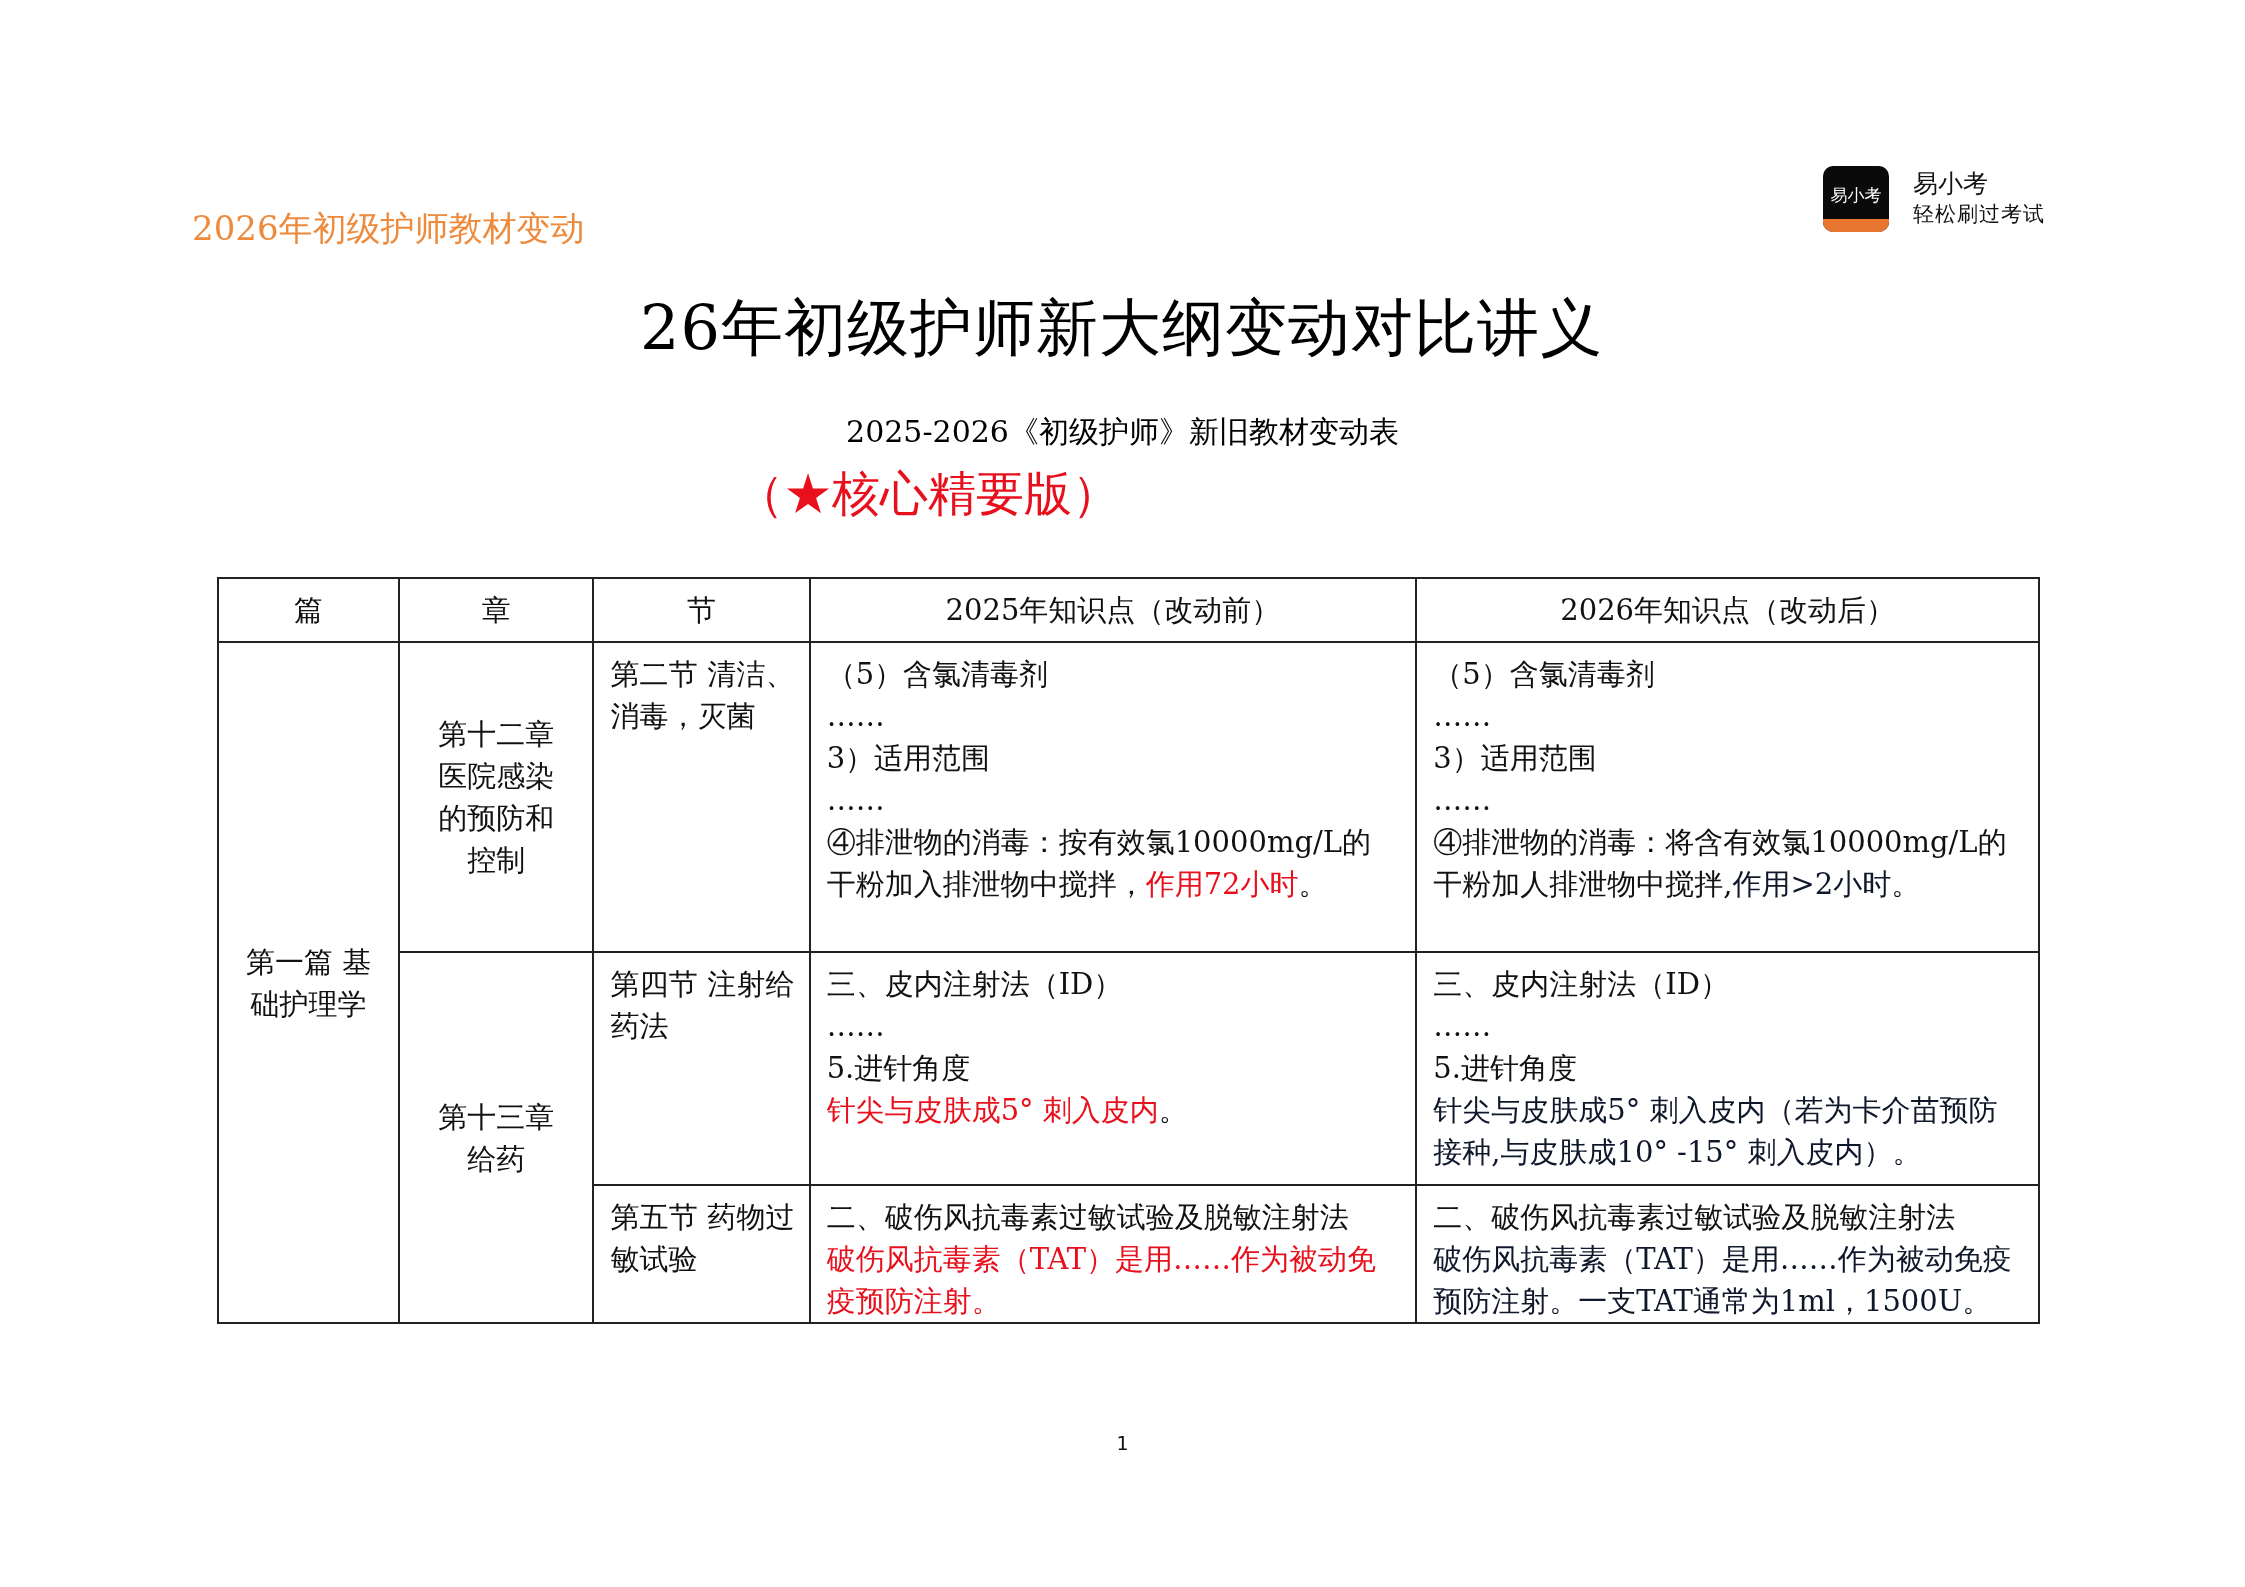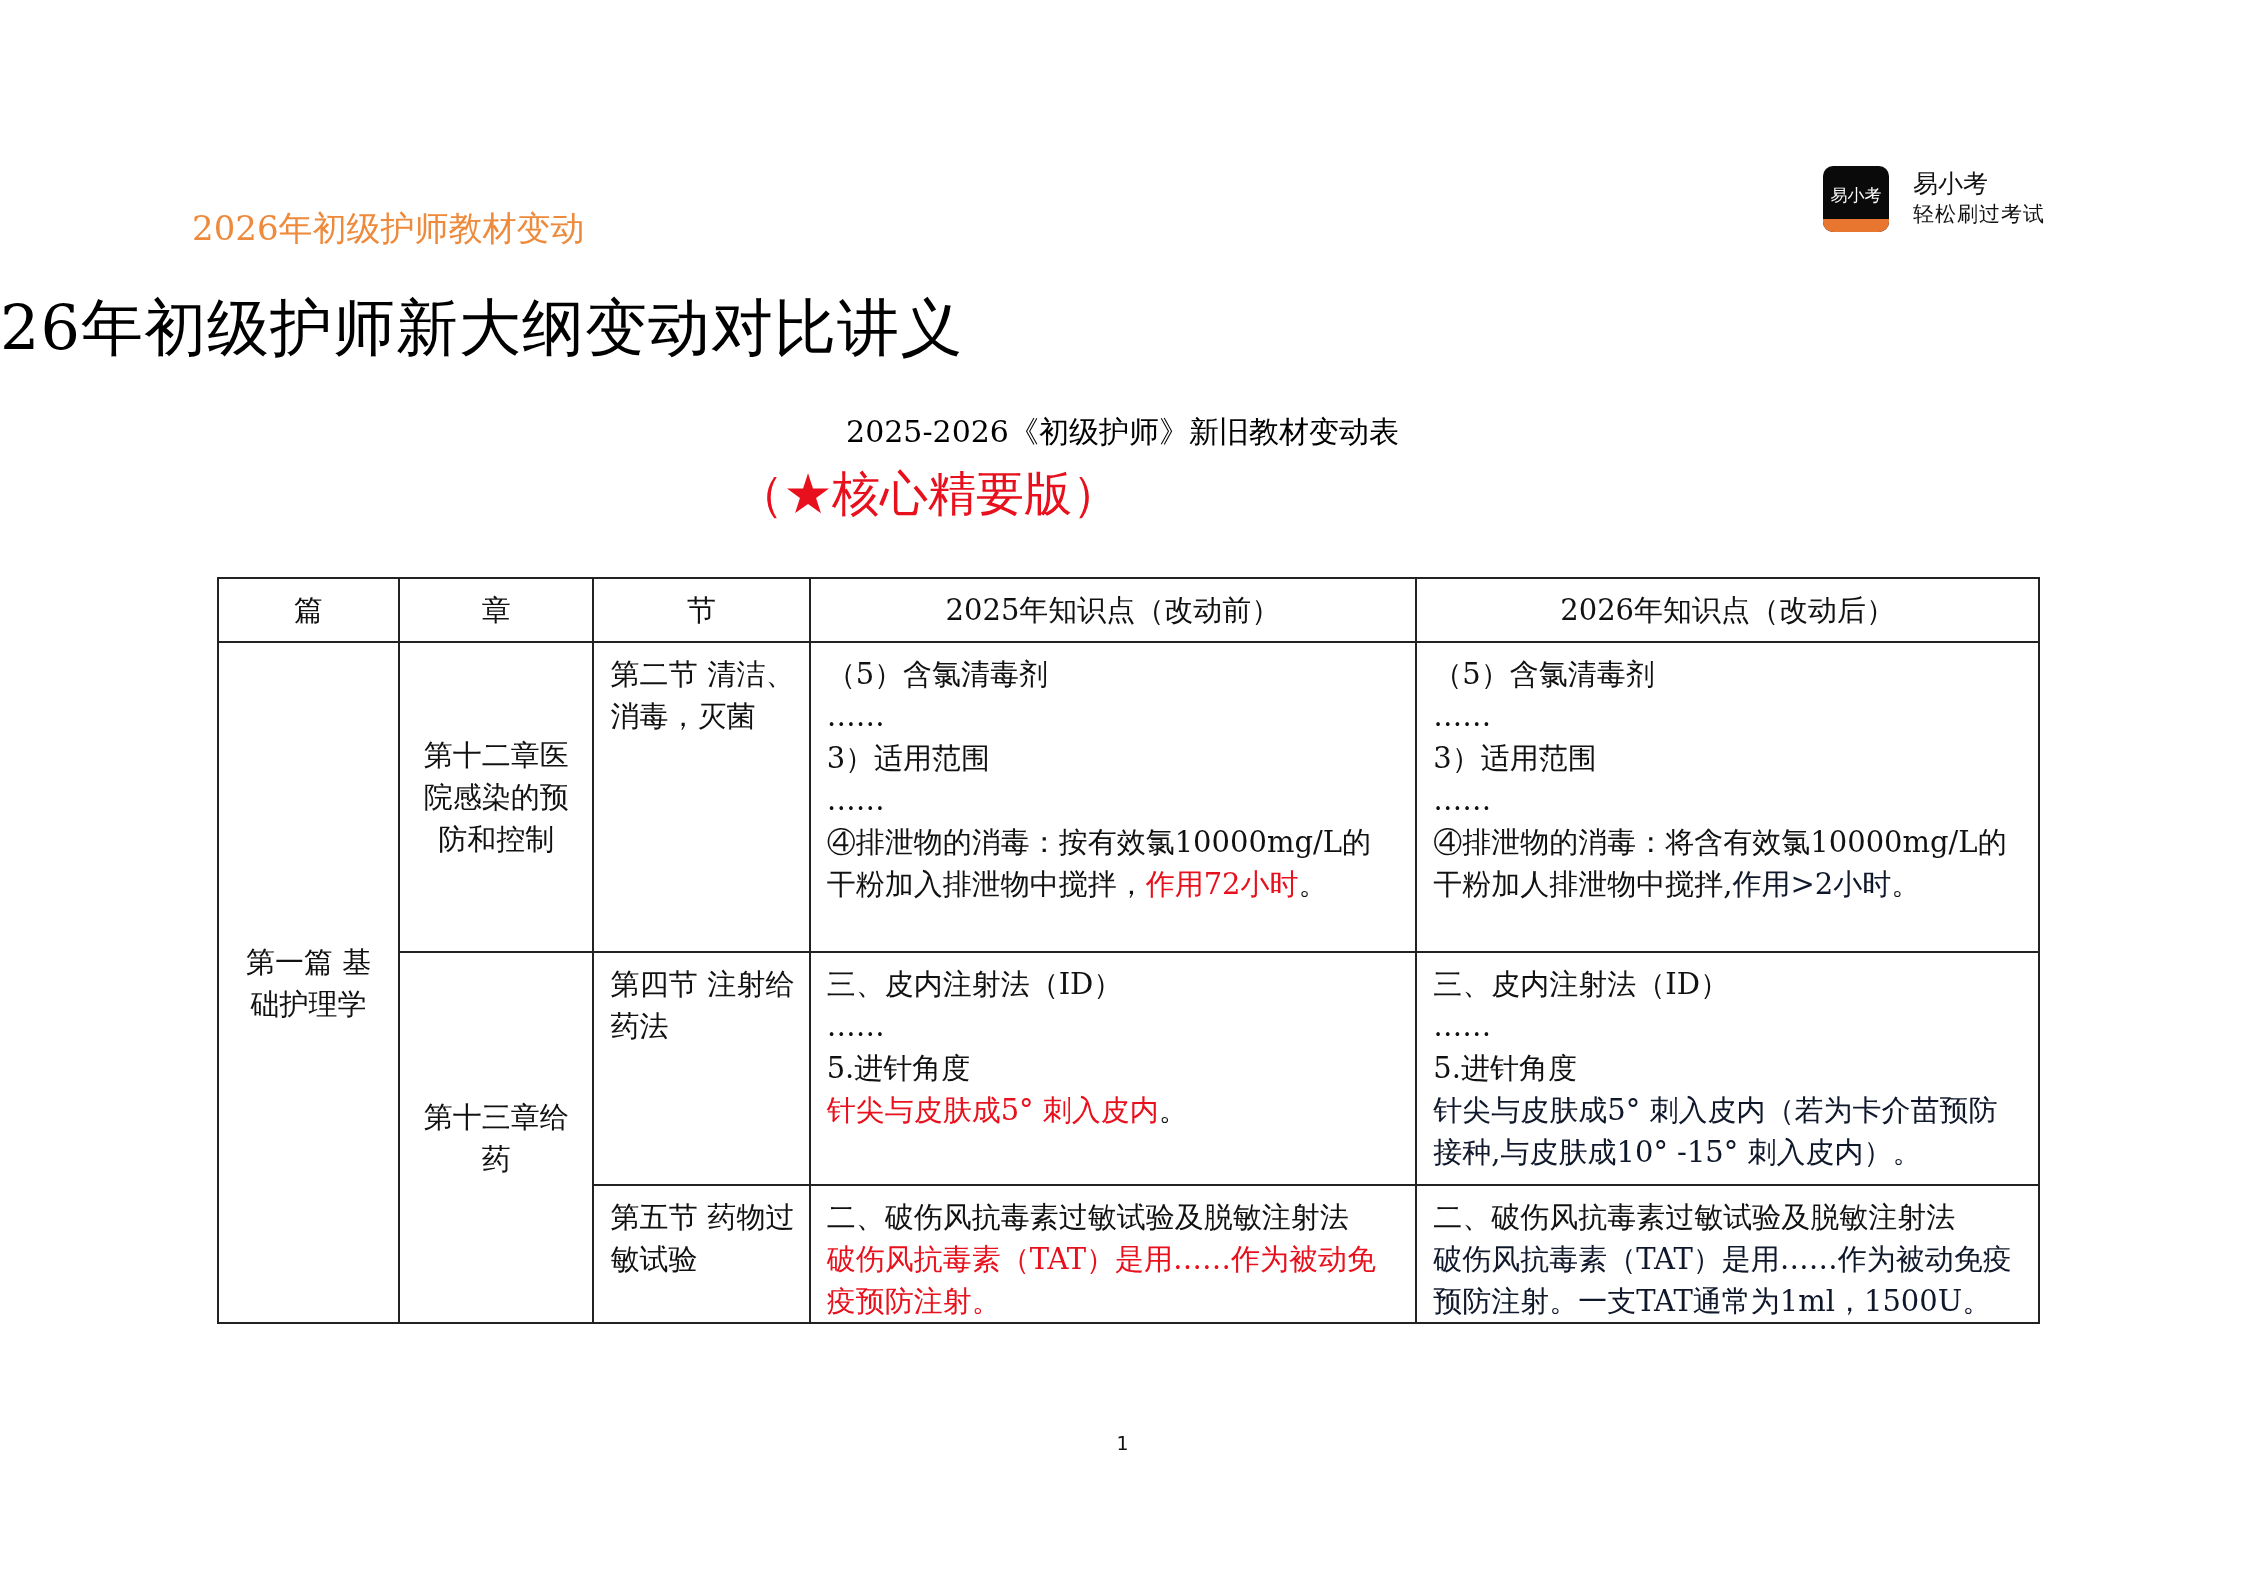--- a/index.html
+++ b/index.html
@@ -8,34 +8,34 @@
   .header-note { position:absolute; left:192px; top:206px; font-size:34px; color:#ee8a3c;
                  letter-spacing:0px; font-family:"DejaVu Serif",serif; }
   .brand { position:absolute; left:1823px; top:166px; display:flex; align-items:center; }
   .brand-logo { width:66px; height:66px; border-radius:10px; overflow:hidden; background:#0a0a0a;
                 position:relative; display:flex; align-items:flex-start; justify-content:center; }
   .brand-logo .bar { position:absolute; left:0; right:0; bottom:0; height:13px; background:#e8762f; }
   .brand-logo .txt { color:#fff; font-size:17px; margin-top:18px; font-family:"DejaVu Sans",sans-serif; }
   .brand-text { margin-left:24px; display:flex; flex-direction:column; }
   .brand-name { font-size:25px; font-family:"DejaVu Sans",sans-serif; color:#111; line-height:30px; }
   .brand-slogan { font-size:21px; font-family:"DejaVu Sans",sans-serif; color:#111; line-height:30px; letter-spacing:1px; }
-  .main-title { position:absolute; left:0; width:2243px; top:286px; text-align:left; font-size:62px;
+  .main-title { position:absolute; left:0; width:2243px; top:286px; text-align:center; font-size:62px;
                 font-family:"DejaVu Serif",serif; color:#000; letter-spacing:1px; }
   .sub-title { position:absolute; left:0; width:2245px; top:412px; text-align:center; font-size:30px; color:#000; }
   .edition { position:absolute; left:0; width:1856px; top:462px; text-align:center; font-size:48px; color:#e8101c; }
   table.cmp { position:absolute; left:217px; top:577px; border-collapse:collapse; table-layout:fixed; width:1823px; }
   table.cmp td, table.cmp th { border:2px solid #222; vertical-align:top; font-weight:normal; font-size:29px; line-height:42px; }
   table.cmp th { height:60px; vertical-align:middle; text-align:center; font-size:29px; }
   .col-pian { width:181px; }
   .col-zhang { width:194px; }
   .col-jie { width:216px; }
   .col-old { width:606px; }
   .col-new { width:622px; }
   td.pian { vertical-align:middle !important; text-align:center; padding:0 24px; }
-  td.zhang { vertical-align:middle !important; text-align:center; padding:0 20px; }
+  td.zhang { vertical-align:middle !important; text-align:center; padding:0 34px; }
   td.jie { padding:10px 14px 0 16px; text-align:justify; }
   td.content { padding:10px 20px 0 16px; }
   .line { display:block; white-space:pre-wrap; }
   .red { color:#e8101c; }
   .blue { color:#0f172a; }
   .page-num { position:absolute; left:0; width:2245px; top:1432px; text-align:center; font-size:19px;
               font-family:"DejaVu Sans",sans-serif; color:#111; }
 </style>
 </head>
 <body>

